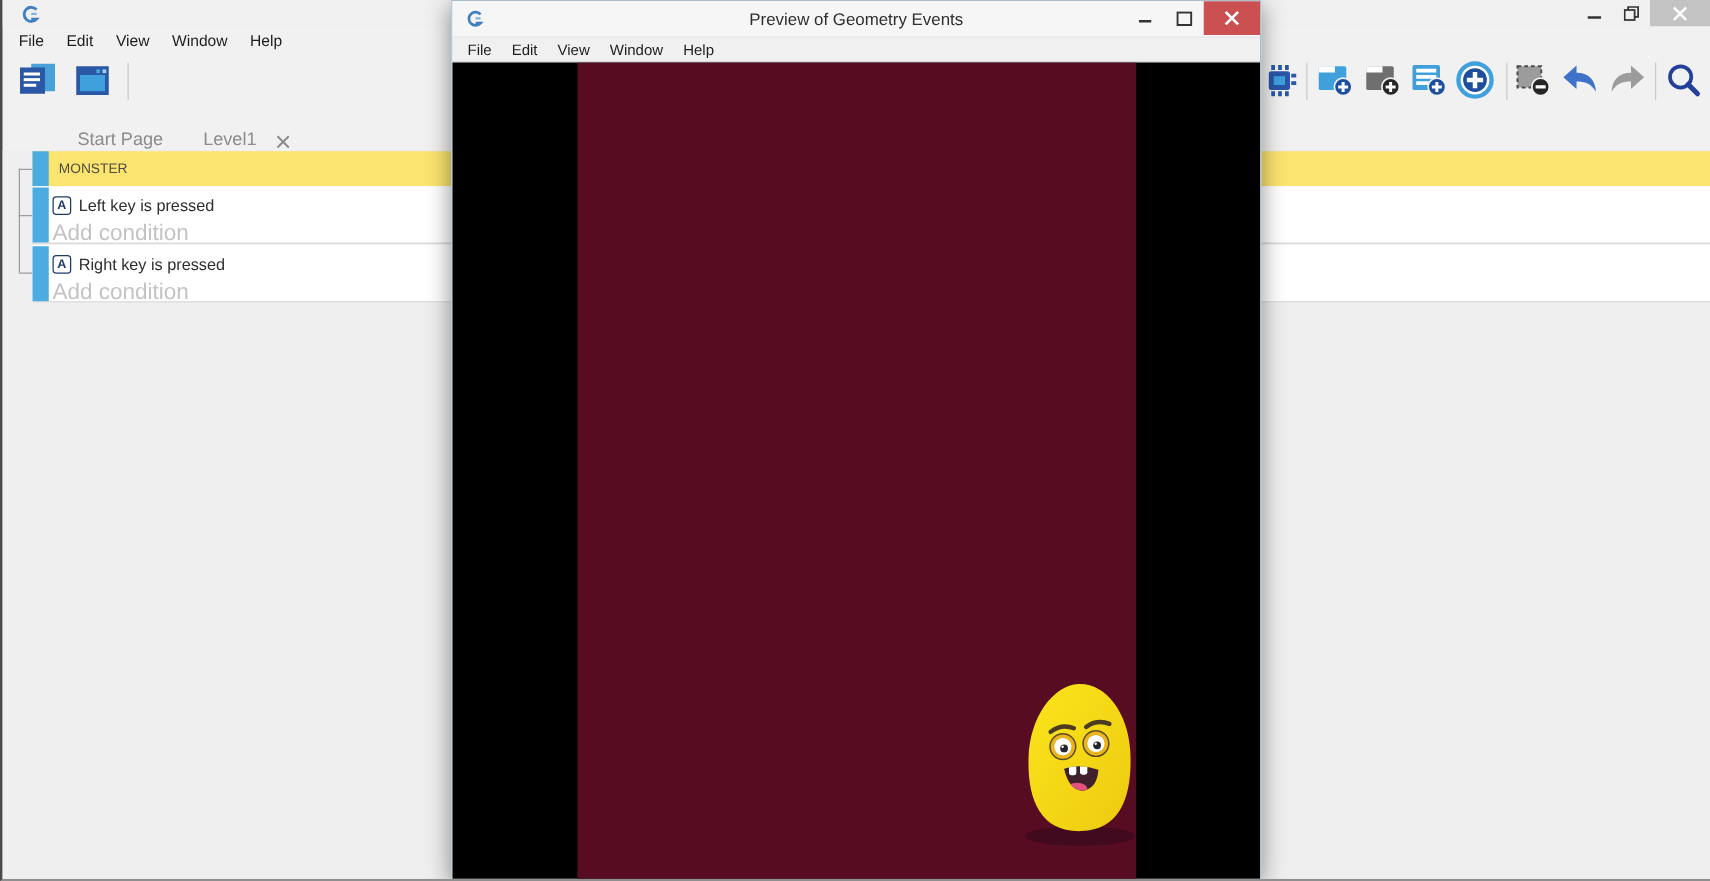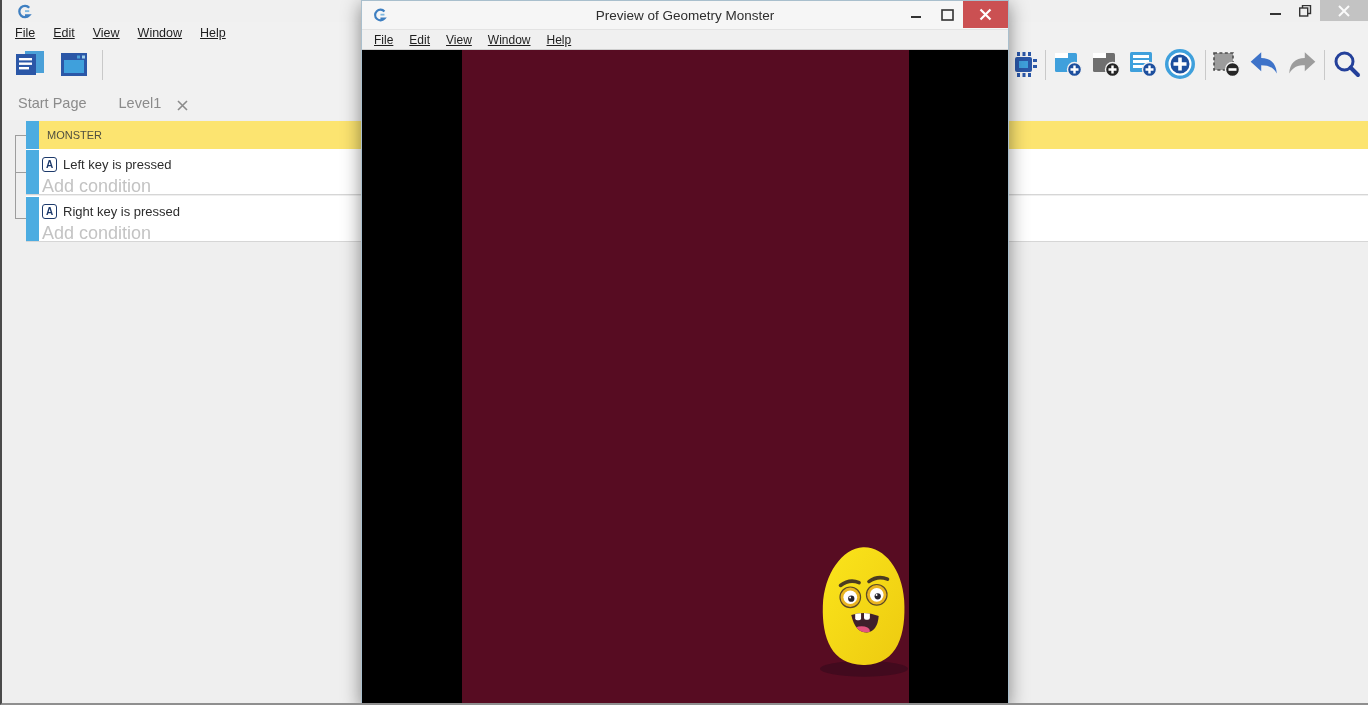--- a/index.html
+++ b/index.html
@@ -8,27 +8,27 @@
   #app { position:relative; width:1368px; height:705px; background:#f1f1f1;
          border-left:2px solid #4a4a4a; border-bottom:2px solid #8f8f8f; overflow:hidden; }
 
   
   .main-titlebar { position:absolute; left:0; top:0; width:100%; height:22px; background:#f0f0f0; }
   .logo { position:absolute; left:14px; top:3px; width:17px; height:17px; }
   .mw-controls { position:absolute; right:0; top:0; height:21px; display:flex; align-items:center; }
   .mwc-btn { width:30px; height:21px; display:flex; align-items:center; justify-content:center; cursor:default; }
   .mwc-close { width:48px; background:#c3c3c3; }
   .main-menubar { position:absolute; left:4px; top:23px; height:19px; display:flex; align-items:center; }
-  .mi { padding:2px 9px; font-size:12.5px; color:#1e1e1e;text-decoration:underline; }
+  .mi { padding:2px 9px; font-size:12.5px; color:#1e1e1e; }
   .main-toolbar { position:absolute; left:0; top:42px; width:100%; height:44px; }
   .ti { position:absolute; top:50%; transform:translateY(-50%); display:flex; align-items:center; justify-content:center; }
   .sep { position:absolute; top:8px; width:1px; height:30px; background:#c9c9c9; }
 
   
-  .tabs-row { position:absolute; left:0; top:86px; width:100%; height:34px; display:flex; align-items:center; }
+  .tabs-row { position:absolute; left:0; top:86px; width:100%; height:34px; display:flex; align-items:flex-end;padding-left:44px; }
   .tab { display:flex; align-items:center; gap:16px; padding:0 16px; font-size:14.5px; color:#8b8b8b; }
   .tab .x { width:11px; height:11px; }
   .tab.active { background:#49b0e3; color:#ffffff; margin-left:12px; padding:0 20px; }
 
   
   .events-panel { position:absolute; left:0; top:120px; width:100%; height:585px; background:#efefef; }
   .tree-v { position:absolute; left:13px; top:15px; width:1px; height:83px; background:#9d9d9d; }
   .tree-h { position:absolute; left:13px; width:11px; height:1px; background:#9d9d9d; }
   .group-row { position:absolute; left:24px; right:0; top:1px; height:28px; background:#fce470;
                display:flex; align-items:center; padding-left:21px; font-size:11px; color:#4f4f40; }
@@ -237,21 +237,21 @@
   </div>
 
   <div class="preview">
     <div class="pv-titlebar">
       <span class="logo" style="position:static;margin-left:10px">
         <svg width="16" height="16" viewBox="0 0 18 18">
             <path d="M14 5 A6 6 0 1 0 14 13 L9.5 13" stroke="#3e7fc1" stroke-width="2.4" fill="none"></path>
             <path d="M14 8.6 L9.5 8.6" stroke="#7db7e0" stroke-width="2" fill="none"></path>
           </svg>
       </span>
-      <span class="pv-title">Preview of Geometry Monster</span>
+      <span class="pv-title">Preview of Geometry Events</span>
       <span class="pv-btns">
         <span class="pv-btn">
           <svg width="11" height="10" viewBox="0 0 11 10">
               <rect x="0" y="6" width="10" height="2" fill="#333"></rect>
             </svg>
         </span>
         <span class="pv-btn">
           <svg width="13" height="12" viewBox="0 0 13 12">
               <rect x="1" y="1" width="11" height="10" fill="none" stroke="#333" stroke-width="1.6"></rect>
             </svg>

